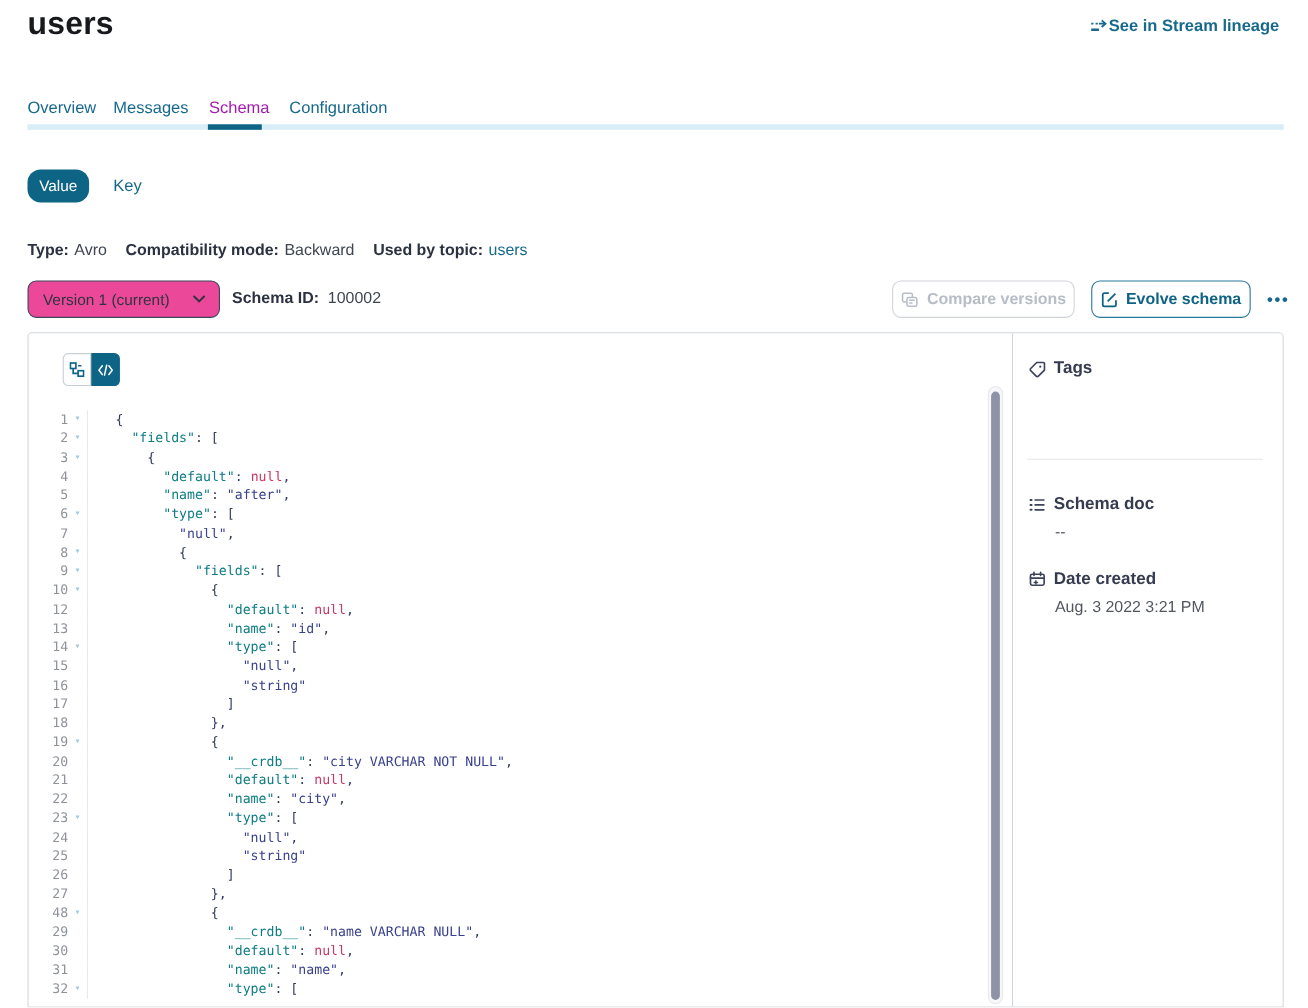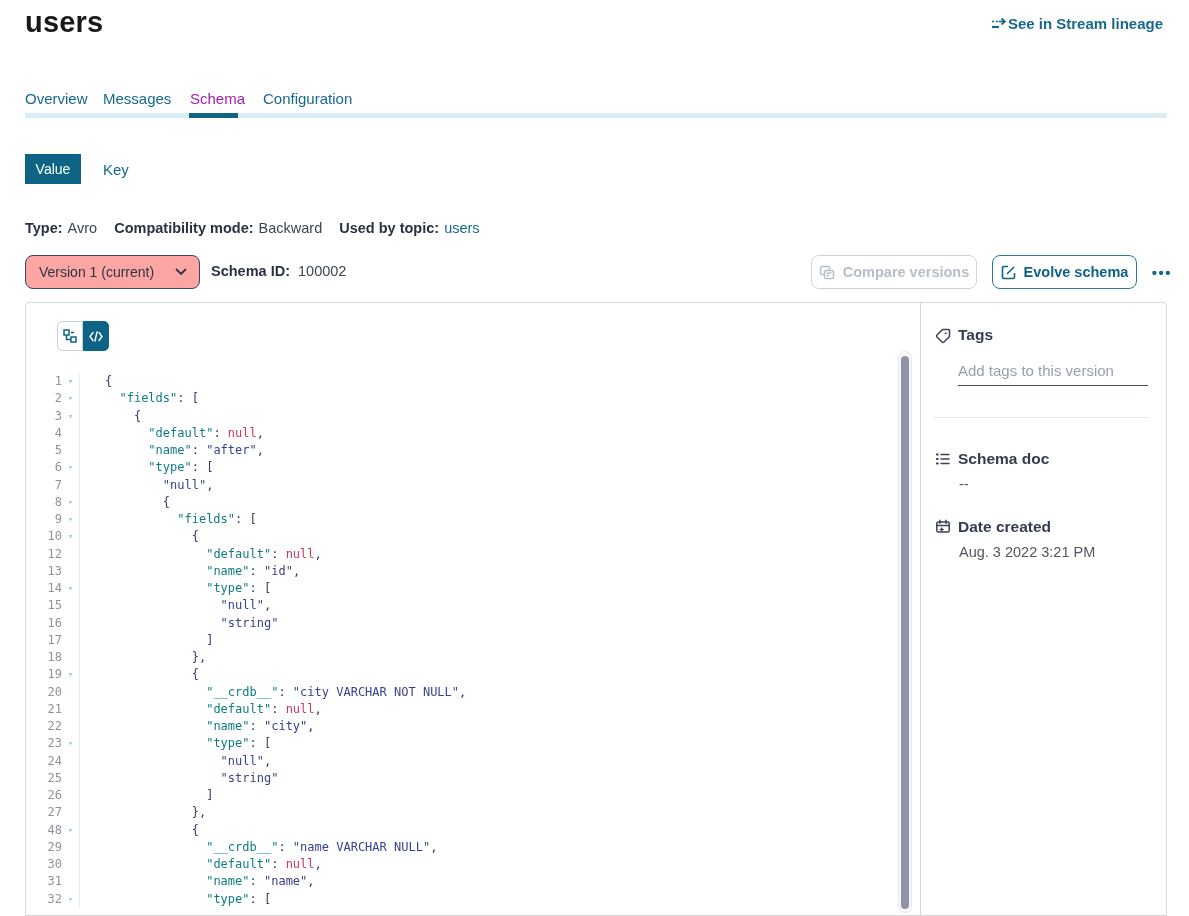--- a/index.html
+++ b/index.html
@@ -16,32 +16,32 @@
     color:#17698c; font-size:15px; font-weight:600; cursor:pointer; }
 
   
   .tab { position:absolute; top:90px; font-size:15px; color:#17698c; cursor:pointer; white-space:nowrap; }
   .tab.active { color:#a21caf; font-weight:500; }
   .tab-track { position:absolute; left:25px; top:113px; width:1142px; height:5px; background:#d8edf6; }
   .tab-active-bar { position:absolute; left:189px; top:113px; width:49px; height:5px; background:#0d6484; }
 
   
   .value-btn { position:absolute; left:25px; top:154px; width:56px; height:30px; background:#0d6484; color:#fff;
-    border:none; border-radius:0; font-size:14px; font-family:inherit; display:flex; align-items:center; justify-content:center; cursor:pointer; }
+    border:none; border-radius:12px; font-size:14px; font-family:inherit; display:flex; align-items:center; justify-content:center; cursor:pointer; }
   .key-link { position:absolute; left:103px; top:161px; font-size:15px; color:#17698c; cursor:pointer; }
 
   
   .meta-row { position:absolute; left:25px; top:220px; font-size:14.5px; display:flex; align-items:baseline; white-space:nowrap; }
   .meta-row .lbl { font-weight:700; color:#2a3140; margin-right:5px; }
   .meta-row .val { color:#3e4552; margin-right:17px; }
   .meta-row .val-link { color:#17698c; cursor:pointer; }
 
   
   .version-select { position:absolute; left:25px; top:255px; width:175px; height:34px; border:1px solid #3b455b;
-    border-radius:8px; background:#fca5a5; display:flex; align-items:center; padding:0 12px 0 13px; cursor:pointer; }
+    border-radius:8px; background:#ec4899; display:flex; align-items:center; padding:0 12px 0 13px; cursor:pointer; }
   .version-select .vtext { font-size:14px; color:#2f3540; flex:1; }
   .schema-id { position:absolute; left:211px; top:263px; font-size:14.5px; }
   .schema-id .lbl { font-weight:700; color:#2a3140; }
   .schema-id .val { color:#3e4552; margin-left:4px; }
   .btn { position:absolute; top:255px; height:34px; border-radius:8px; background:#fff; display:flex; align-items:center;
     justify-content:center; gap:8px; font-size:14.5px; font-family:inherit; font-weight:600; cursor:pointer; }
   .compare-btn { left:811px; width:166px; border:1px solid #d0d4da; color:#b7bdc7; }
   .evolve-btn { left:992px; width:145px; border:1px solid #27789c; color:#0e6385; font-weight:700;align-items:center; }
   .more-btn { position:absolute; left:1146px; top:255px; width:32px; height:34px; border:none; background:transparent;
     color:#17698c; font-size:15px; font-weight:700; letter-spacing:1.5px; cursor:pointer; }
@@ -225,21 +225,20 @@
 
   <div class="sidebar">
 
     <span class="sb-icon" style="top:25px">
       <svg width="16" height="16" viewBox="0 0 16 16" fill="none" stroke="#3d4358" stroke-width="1.5">
         <path d="M8.5 1.5 L14 7 a1.4 1.4 0 0 1 0 2 L9 14 a1.4 1.4 0 0 1 -2 0 L1.5 8.5 V2.5 a1 1 0 0 1 1 -1 Z" transform="rotate(90 8 8)"></path>
         <circle cx="10.7" cy="5.3" r="1" fill="#3d4358" stroke="none"></circle>
       </svg>
     </span>
     <div class="sb-head" style="top:23px">Tags</div>
-    <input class="tags-input" placeholder="Add tags to this version" style="">
     <div class="sb-divider"></div>
 
     <span class="sb-icon" style="top:148px">
       <svg width="16" height="16" viewBox="0 0 16 16" fill="none" stroke="#3d4358" stroke-width="1.5" stroke-linecap="round">
         <path d="M6 3.5 h8 M6 8 h8 M6 12.5 h8"></path>
         <path d="M1.8 3.5 h1 M1.8 8 h1 M1.8 12.5 h1" stroke-width="1.8"></path>
       </svg>
     </span>
     <div class="sb-head" style="top:147px">Schema doc</div>
     <div class="sb-val" style="top:173px">--</div>

